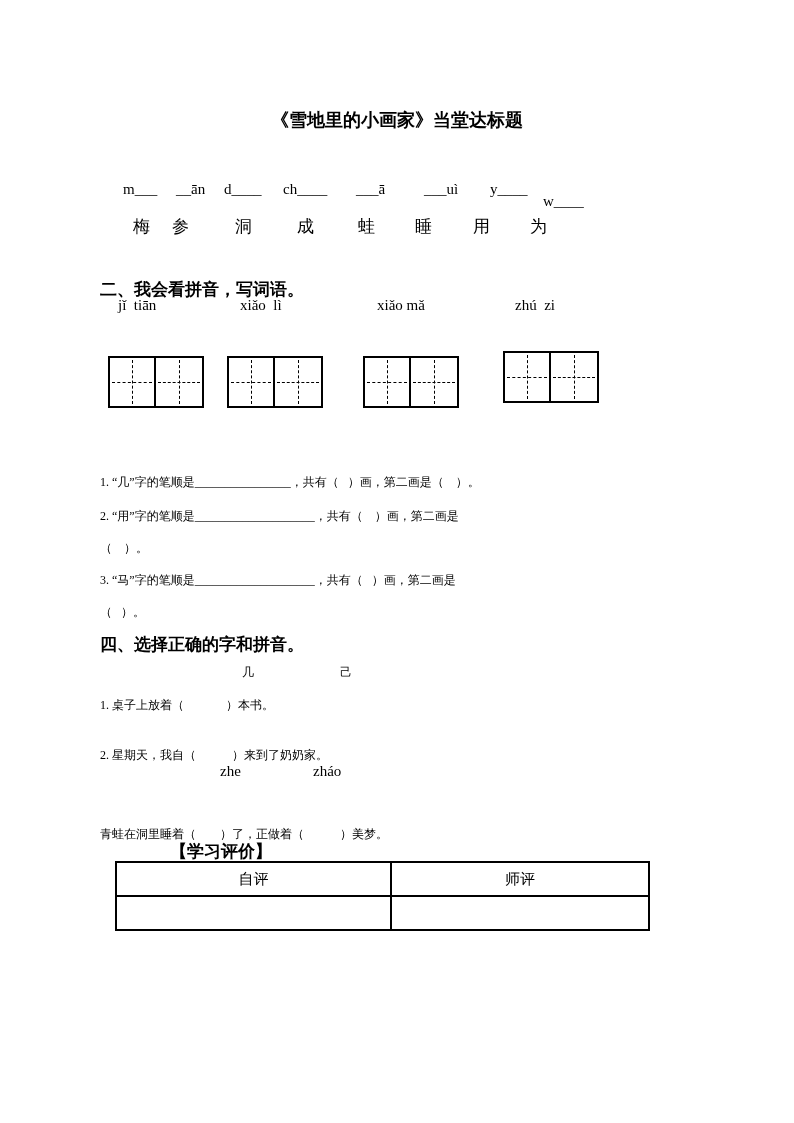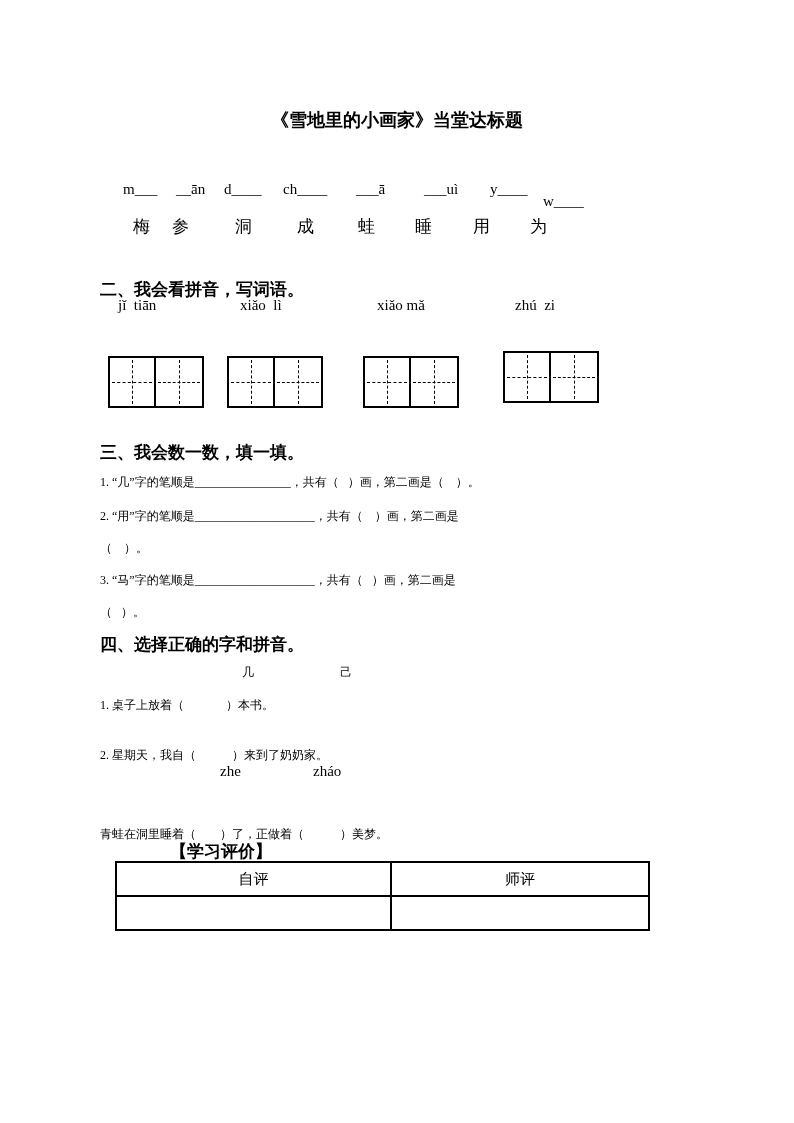--- a/index.html
+++ b/index.html
@@ -114,21 +114,20 @@
     <div class="grid-group" style="left:363px; top:356px;">
       <div class="grid-cell"></div>
       <div class="grid-cell"></div>
     </div>
     <div class="grid-group" style="left:503px; top:351px;">
       <div class="grid-cell"></div>
       <div class="grid-cell"></div>
     </div>
   </div>
 
-  <div class="abs heading" style="left:100px; top:441px;">三、我会数一数，填一填。</div>
   <div class="abs body-text" style="left:100px; top:474px;">1. “几”字的笔顺是________________，共有（   ）画，第二画是（    ）。</div>
   <div class="abs body-text" style="left:100px; top:508px;">2. “用”字的笔顺是____________________，共有（    ）画，第二画是</div>
   <div class="abs body-text" style="left:100px; top:540px;">（    ）。</div>
   <div class="abs body-text" style="left:100px; top:572px;">3. “马”字的笔顺是____________________，共有（   ）画，第二画是</div>
   <div class="abs body-text" style="left:100px; top:604px;">（   ）。</div>
 
   <div class="abs heading" style="left:100px; top:633px;">四、选择正确的字和拼音。</div>
 
   <div>
     <span class="abs body-text" style="left:242px; top:664px;">几</span>

